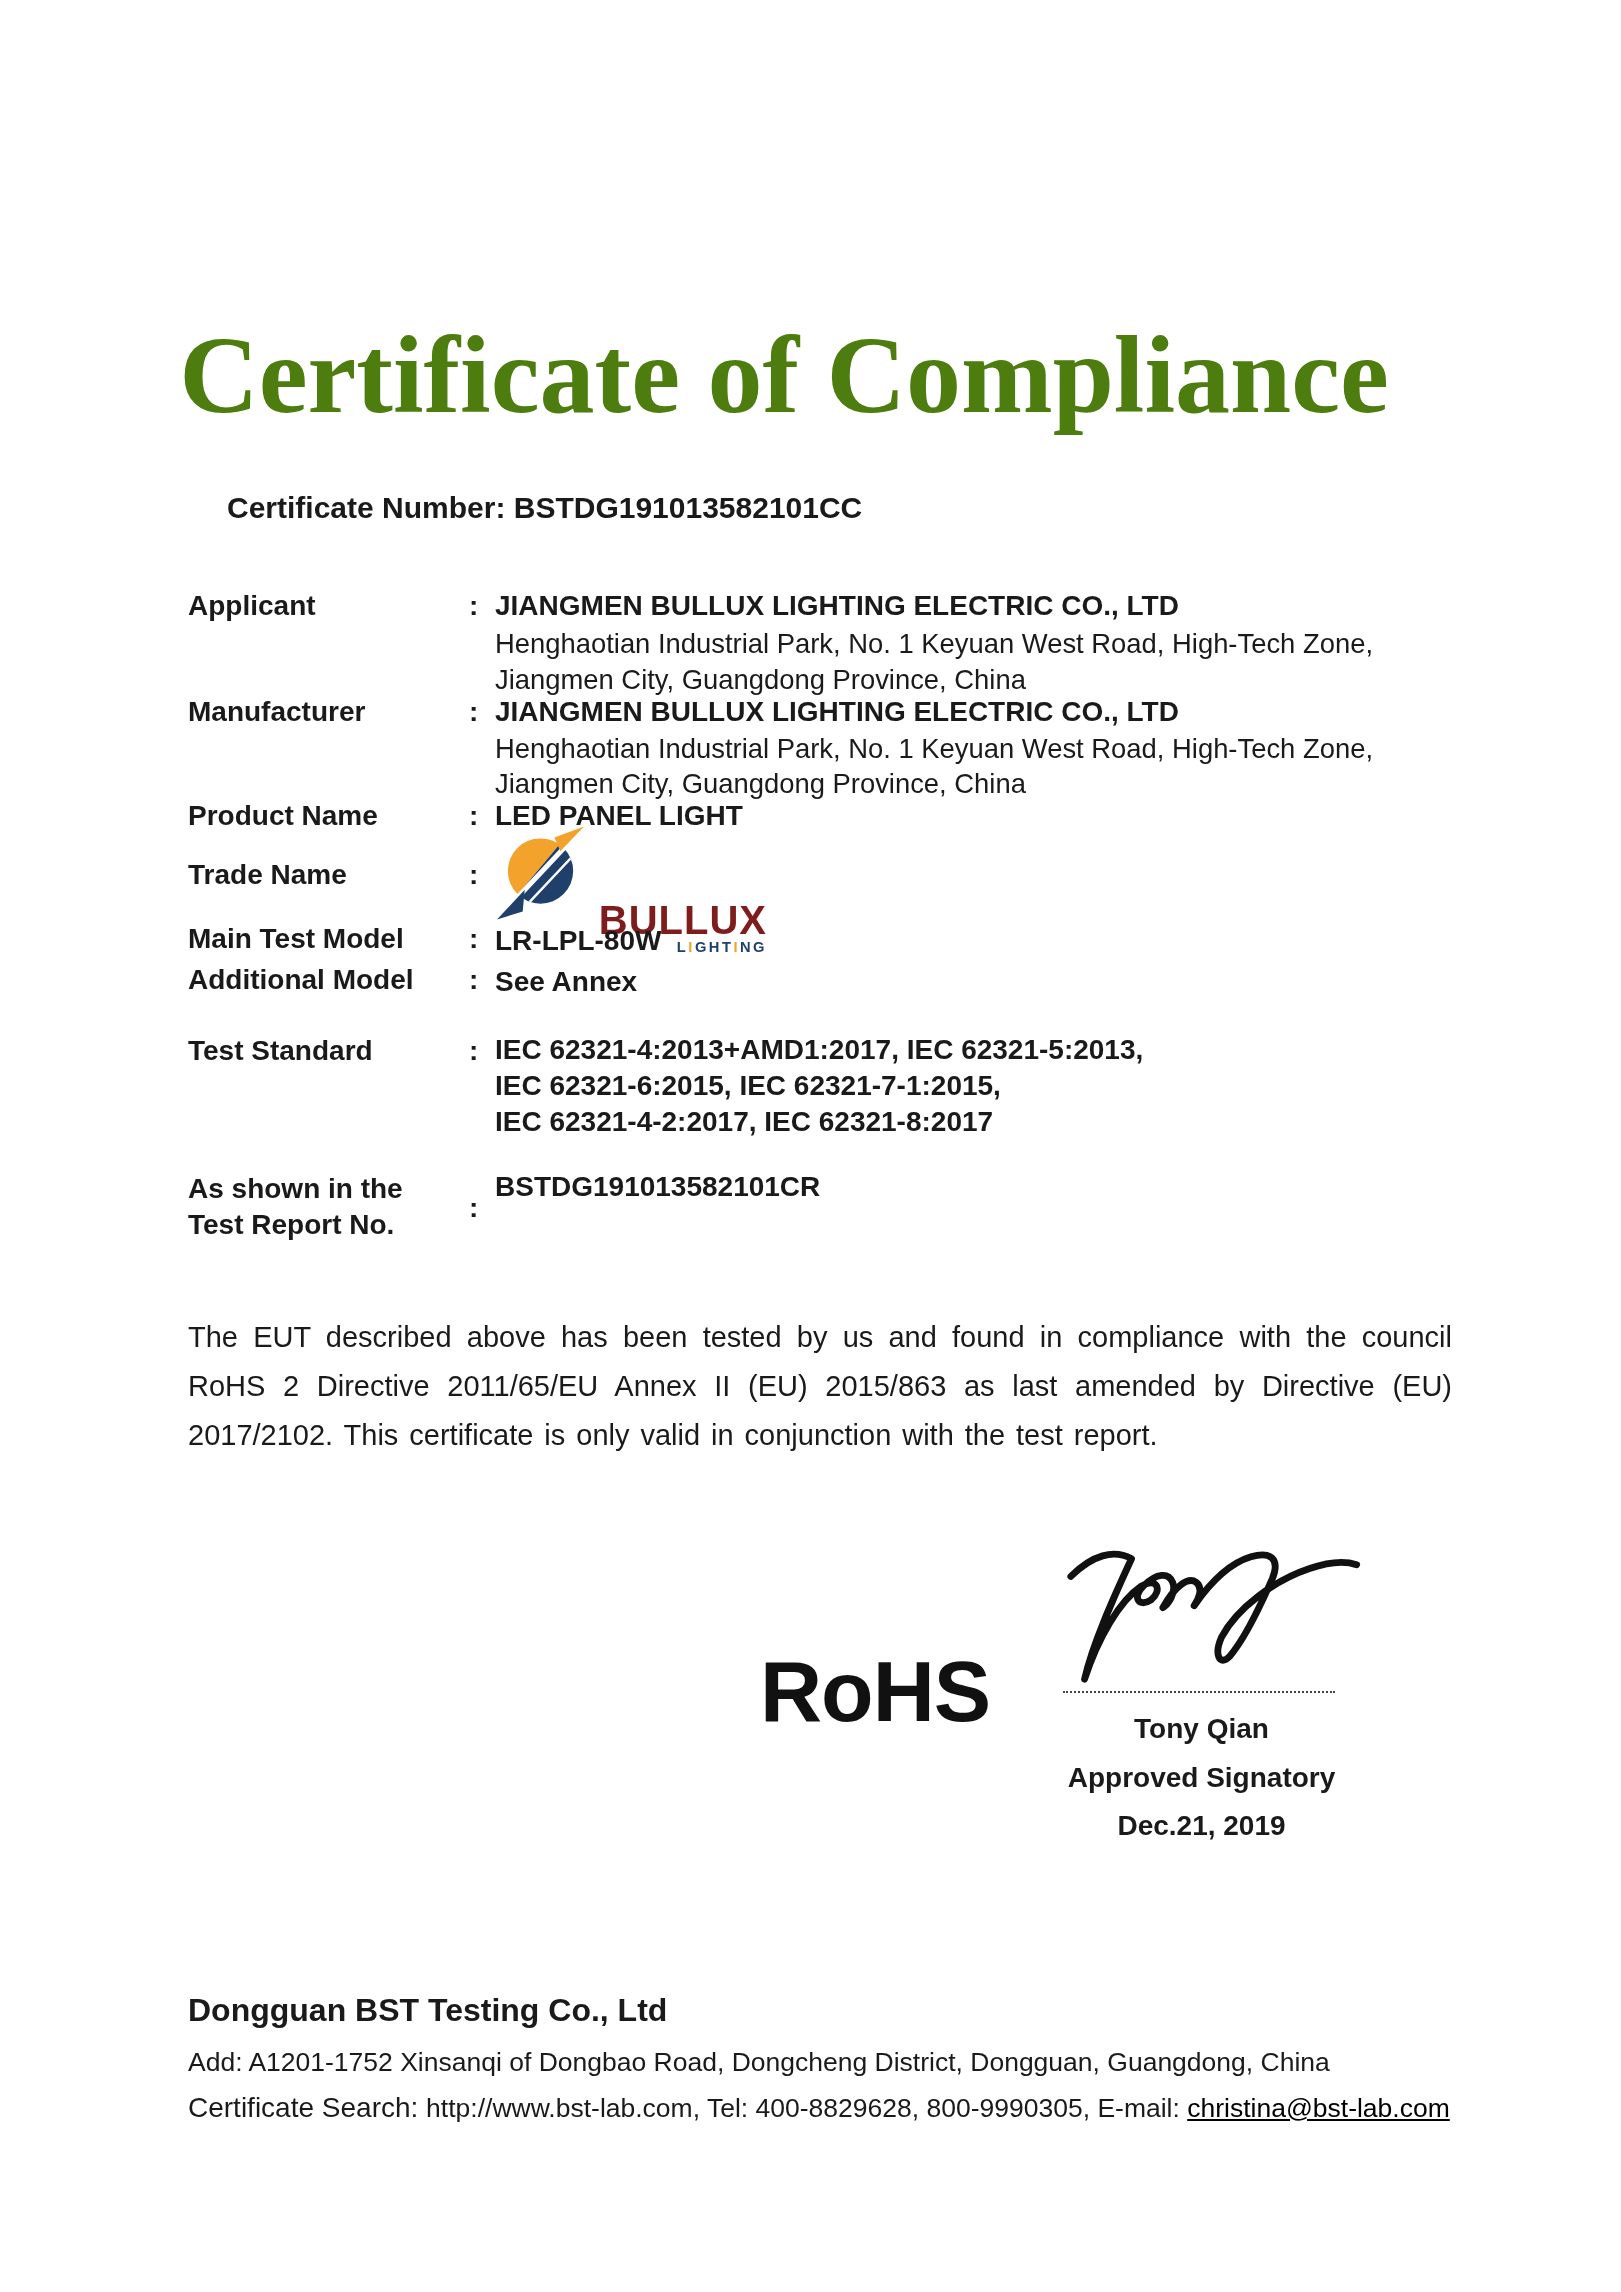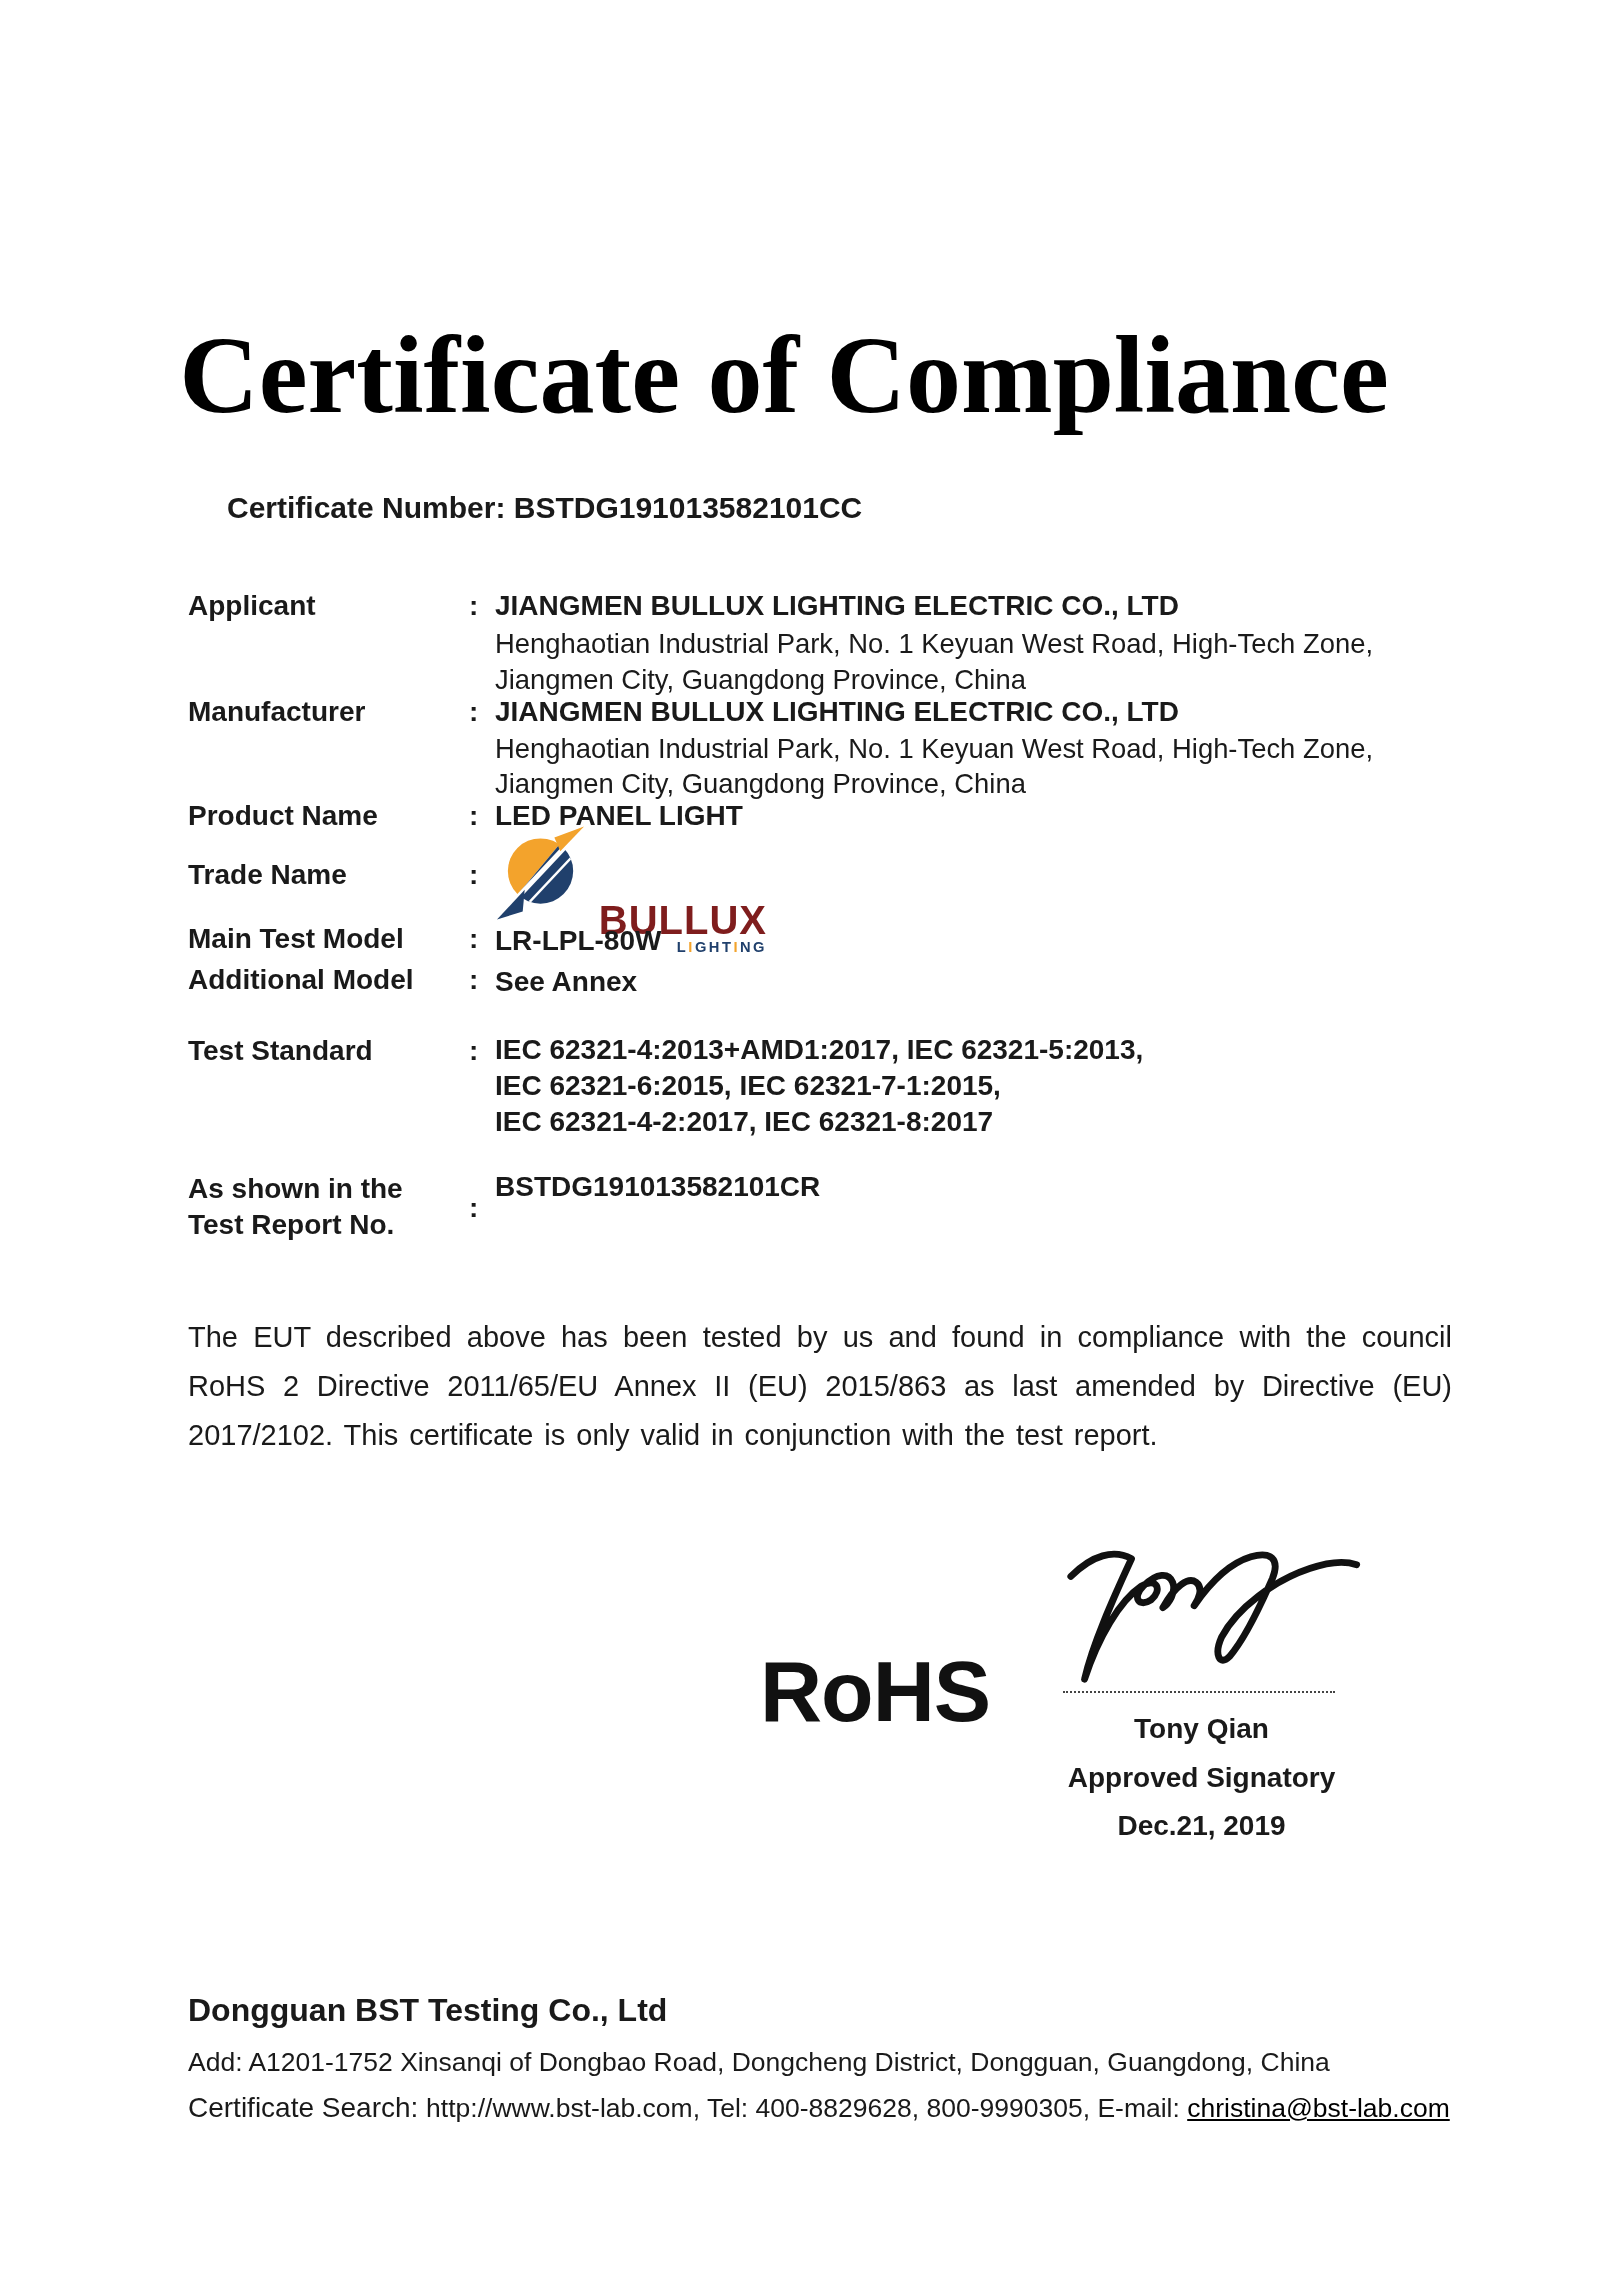--- a/index.html
+++ b/index.html
@@ -3,21 +3,21 @@
 <meta charset="utf-8">
 <style>
   html,body{margin:0;padding:0;background:#ffffff;}
   body{font-family:"Liberation Sans", sans-serif; color:#1a1a1a;}
   #page{position:relative;width:1621px;height:2293px;background:#ffffff;overflow:hidden;}
 
   
   .doc-title{
     position:absolute;left:0;top:312px;width:1568px;text-align:center;
     font-family:"Liberation Serif", serif;font-weight:bold;font-size:110px;
-    color:#000000;letter-spacing:0px;white-space:nowrap;
+    color:#4d7c0f;letter-spacing:0px;white-space:nowrap;
   }
 
   
   .cert-line{position:absolute;left:227px;top:491px;font-size:30px;font-weight:bold;white-space:nowrap;}
 
   
   .lbl{position:absolute;left:188px;font-size:28px;font-weight:bold;white-space:nowrap;}
   .col{position:absolute;left:469px;font-size:28px;font-weight:bold;}
   .val{position:absolute;left:495px;font-size:28px;font-weight:bold;white-space:nowrap;}
   .addr{font-size:27.4px;font-weight:normal;line-height:35px;white-space:nowrap;}

